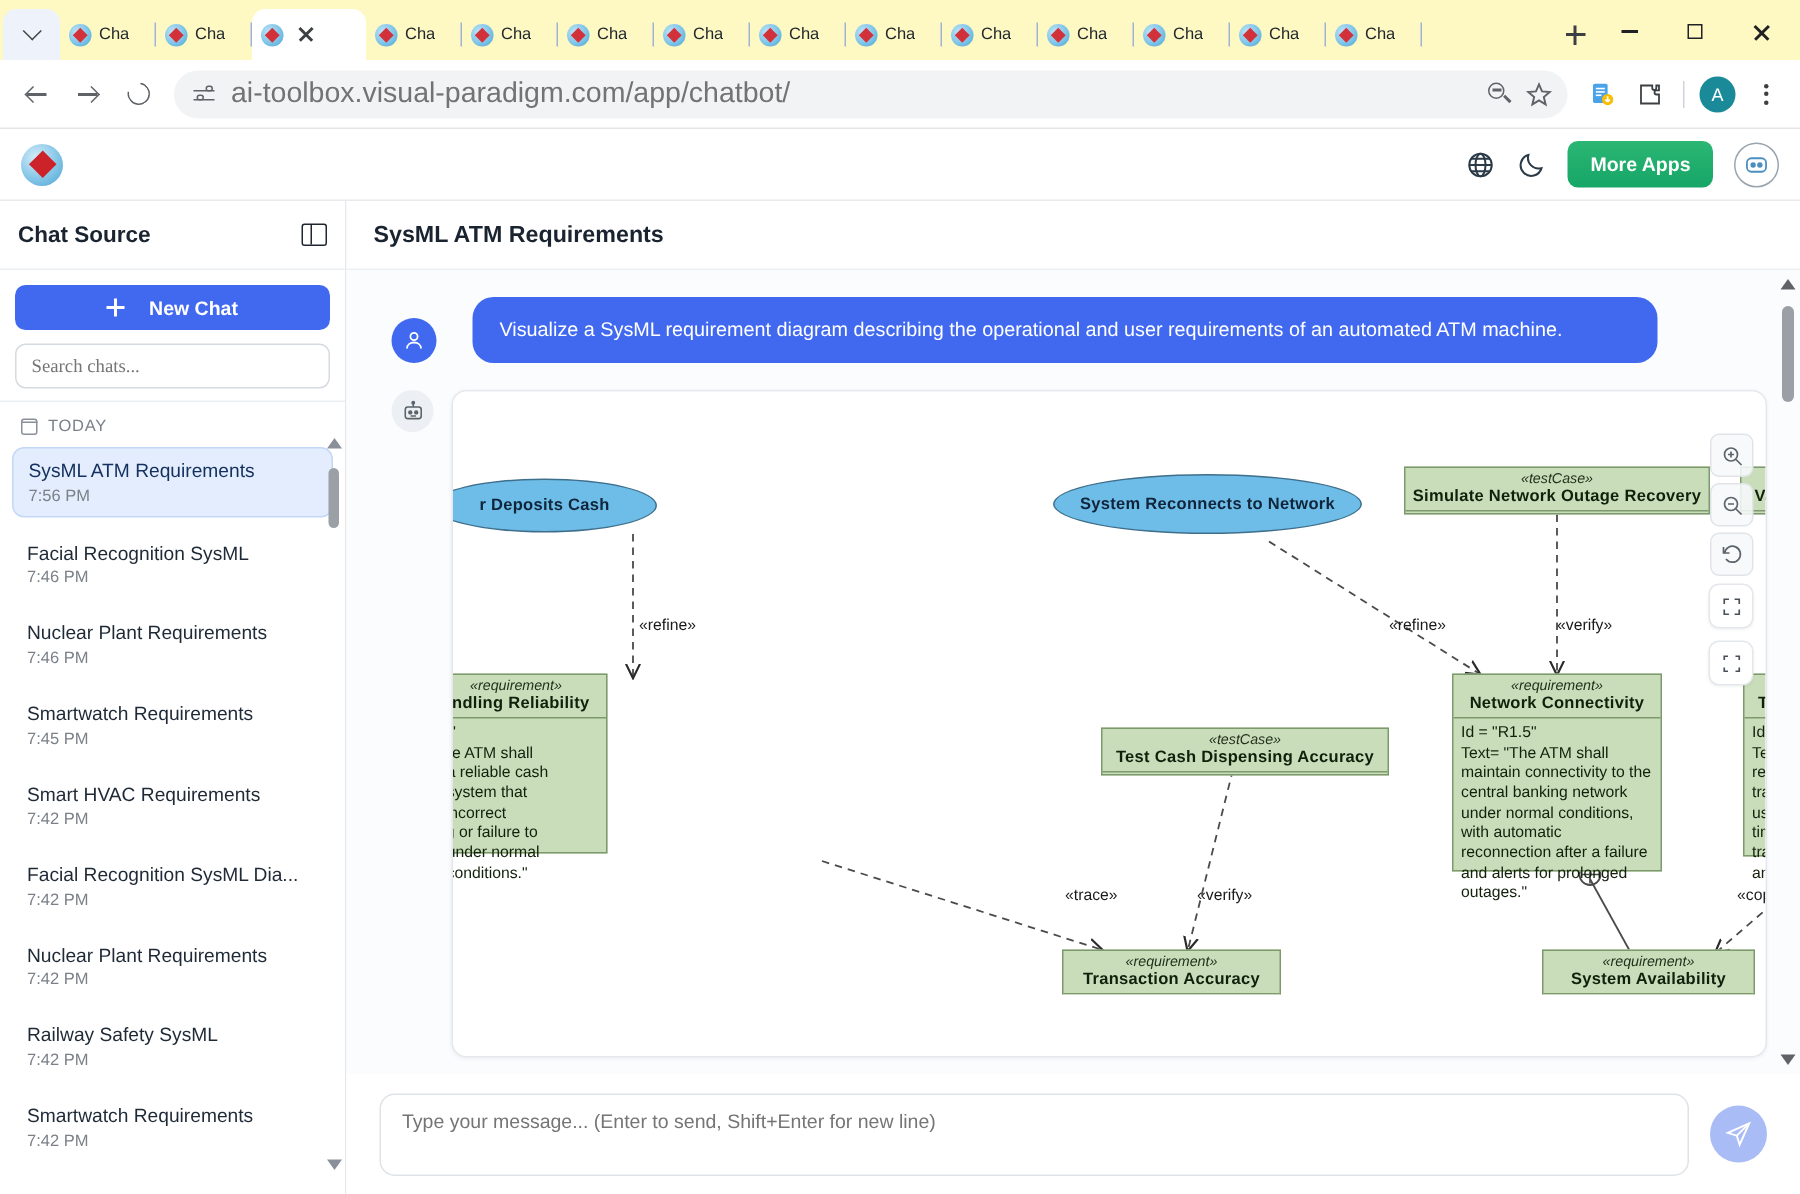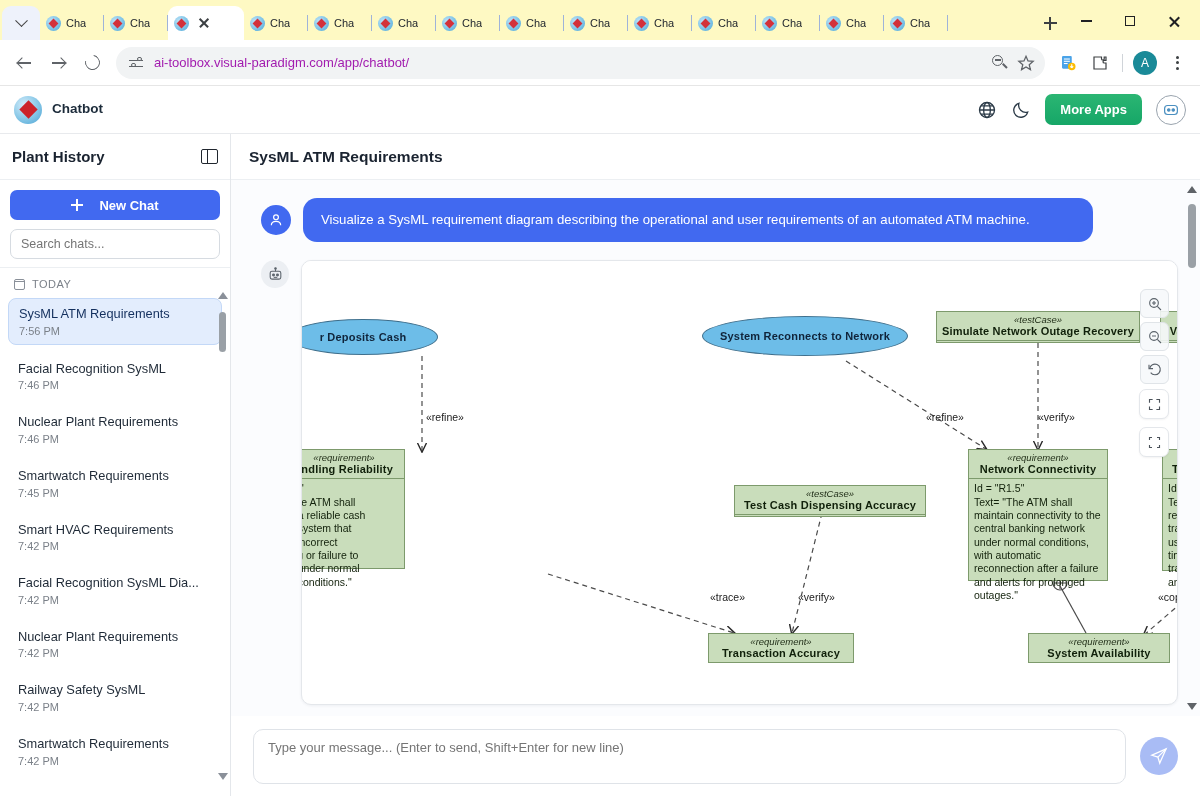--- a/index.html
+++ b/index.html
@@ -120,21 +120,21 @@
     content:""; position:absolute; left:1px; height:1.5px; width:14px; background:#5f6368;
   }
   .omni-icon::before { top: 5px; }
   .omni-icon::after { top: 11px; }
   .omni-dot1, .omni-dot2 {
     position:absolute; width:4.5px; height:4.5px; border-radius:50%; background:#f1f3f4;
     border: 1.4px solid #5f6368;
   }
   .omni-dot1 { top: 2.4px; left: 9px; }
   .omni-dot2 { top: 8.4px; left: 3px; }
-  .omni-url { flex: 1 1 auto; font-size: 13px; color: #a21caf; white-space: nowrap; overflow: hidden; }
+  .omni-url { flex: 1 1 auto; font-size: 19px; color: #737373; white-space: nowrap; overflow: hidden; }
   .omni-zoom { width: 22px; height: 22px; position: relative; flex: 0 0 22px; margin-right: 6px; }
   .omni-zoom .lens { position:absolute; left:3px; top:3px; width: 11px; height: 11px; border: 1.6px solid #5f6368; border-radius: 50%; }
   .omni-zoom .handle { position:absolute; left:13px; top:13px; width:6px; height:1.6px; background:#5f6368; transform: rotate(45deg); }
   .omni-zoom .minus { position:absolute; left:6px; top:7.7px; width:6px; height:1.5px; background:#5f6368; }
   .star { width: 18px; height: 18px; flex: 0 0 18px; color:#5f6368; }
   .tb-icon { width: 30px; height: 30px; display:flex; align-items:center; justify-content:center; flex: 0 0 30px; }
   .tb-sep { width:1px; height:18px; background:#d0d4d9; margin: 0 5px; flex: 0 0 1px; }
   .profile-av {
     width: 24px; height: 24px; border-radius: 50%; background: #1a8a98; color: #fff;
     display:flex; align-items:center; justify-content:center; font-size: 12px; flex: 0 0 24px;
@@ -182,21 +182,21 @@
   .sb-top { padding: 10px 10px 8px; border-bottom: 1px solid #eceff2; }
   .newchat-btn {
     width: 100%; height: 30px; background: #4169f0; color: #fff; border: none; border-radius: 7px;
     font-size: 13px; font-weight: bold; display:flex; align-items:center; justify-content:center; gap: 16px;
   }
   .newchat-btn .plus { position: relative; width: 12px; height: 12px; }
   .newchat-btn .plus::before { content:""; position:absolute; left:0; top:5.2px; width:12px; height:1.8px; background:#fff; }
   .newchat-btn .plus::after { content:""; position:absolute; left:5.1px; top:0; width:1.8px; height:12px; background:#fff; }
   .search-box {
     width: 100%; height: 30px; margin-top: 9px; border: 1px solid #d6dbe1; border-radius: 7px;
-    padding: 0 10px; font-size: 12.5px; color: #8a9099; font-family: Liberation Sans, sans-serif;
+    padding: 0 10px; font-size: 12.5px; color: #8a9099; font-family: Liberation Serif, serif;
     background: #fff;
   }
   .sb-list { flex: 1 1 auto; overflow: hidden; position: relative; padding-top: 6px; }
   .today-row { display: flex; align-items: center; gap: 7px; padding: 4px 14px 8px; }
   .cal-ic { width: 11px; height: 11px; border: 1.4px solid #8a9099; border-radius: 2px; position: relative; }
   .cal-ic::before { content:""; position:absolute; left:-1.4px; right:-1.4px; top:1.5px; height:1.4px; background:#8a9099; }
   .today-label { font-size: 11px; color: #7b8189; letter-spacing: .5px; }
   .chat-item { margin: 0 8px 9px; padding: 7px 10px; border-radius: 8px; }
   .chat-item.active { background: #e3edfd; border: 1px solid #c3d8f7; }
   .chat-name { font-size: 12.8px; color: #1f2a37; line-height: 1.3; white-space: nowrap; overflow: hidden; }
@@ -207,21 +207,21 @@
   .sb-arr-up, .sb-arr-dn { position: absolute; left: 0; width: 0; height: 0; border-left: 5px solid transparent; border-right: 5px solid transparent; }
   .sb-arr-up { top: 2px; border-bottom: 7px solid #8a9099; }
   .sb-arr-dn { bottom: 2px; border-top: 7px solid #8a9099; }
 
   
   #content { flex: 1 1 auto; display: flex; flex-direction: column; min-width: 0; background: #fff; }
   .content-head { height: 46px; display:flex; align-items:center; padding: 0 18px; border-bottom: 1px solid #eceff2; }
   .content-title { font-size: 15.5px; font-weight: bold; color: #1a2330; }
   .chat-scroll { flex: 1 1 auto; position: relative; overflow: hidden; background: #fbfcfe; padding: 18px 22px 0 30px; }
 
-  .msg-row { display: flex; align-items: center; gap: 12px; margin-bottom: 18px; }
+  .msg-row { display: flex; align-items: flex-end; gap: 24px; margin-bottom: 18px; }
   .msg-av {
     width: 30px; height: 30px; flex: 0 0 30px; border-radius: 50%; background: #4169f0;
     display:flex; align-items:center; justify-content:center;
   }
   .user-bubble {
     background: #4169f0; color: #fff; border-radius: 14px; padding: 13px 18px;
     font-size: 13.2px; line-height: 1.4; flex: 1 1 auto; max-width: 790px;
   }
   .bot-row { display: flex; align-items: flex-start; gap: 12px; }
   .bot-av-sm {
@@ -415,21 +415,20 @@
         <i></i>
         <i></i>
         <i></i>
       </span>
   </div>
 </div>
 
 <div id="app-header">
   <span class="vp-logo"></span>
   <div>
-    <div class="app-title">Chatbot</div>
   </div>
   <div class="hdr-right">
     <span class="hdr-ic">
       <svg width="20" height="20" viewBox="0 0 24 24" fill="none" stroke="#2b3a47" stroke-width="1.6">
           <circle cx="12" cy="12" r="9"></circle>
           <ellipse cx="12" cy="12" rx="4" ry="9"></ellipse>
           <path d="M3 12h18M4.6 7h14.8M4.6 17h14.8"></path>
         </svg>
     </span>
     <span class="hdr-ic">
@@ -445,21 +444,21 @@
           <circle cx="15" cy="12" r="1.6" fill="#4a8fc0"></circle>
         </svg>
     </span>
   </div>
 </div>
 
 <div id="main-wrap">
 
   <div id="sidebar">
     <div class="sb-head">
-      <span class="sb-title">Plant History</span>
+      <span class="sb-title">Chat Source</span>
       <span class="panel-toggle"></span>
     </div>
     <div class="sb-top">
       <button class="newchat-btn">
         <span class="plus"></span>
         <span>New Chat</span>
       </button>
       <input class="search-box" type="text" placeholder="Search chats..." style="">
     </div>
     <div class="sb-list">

